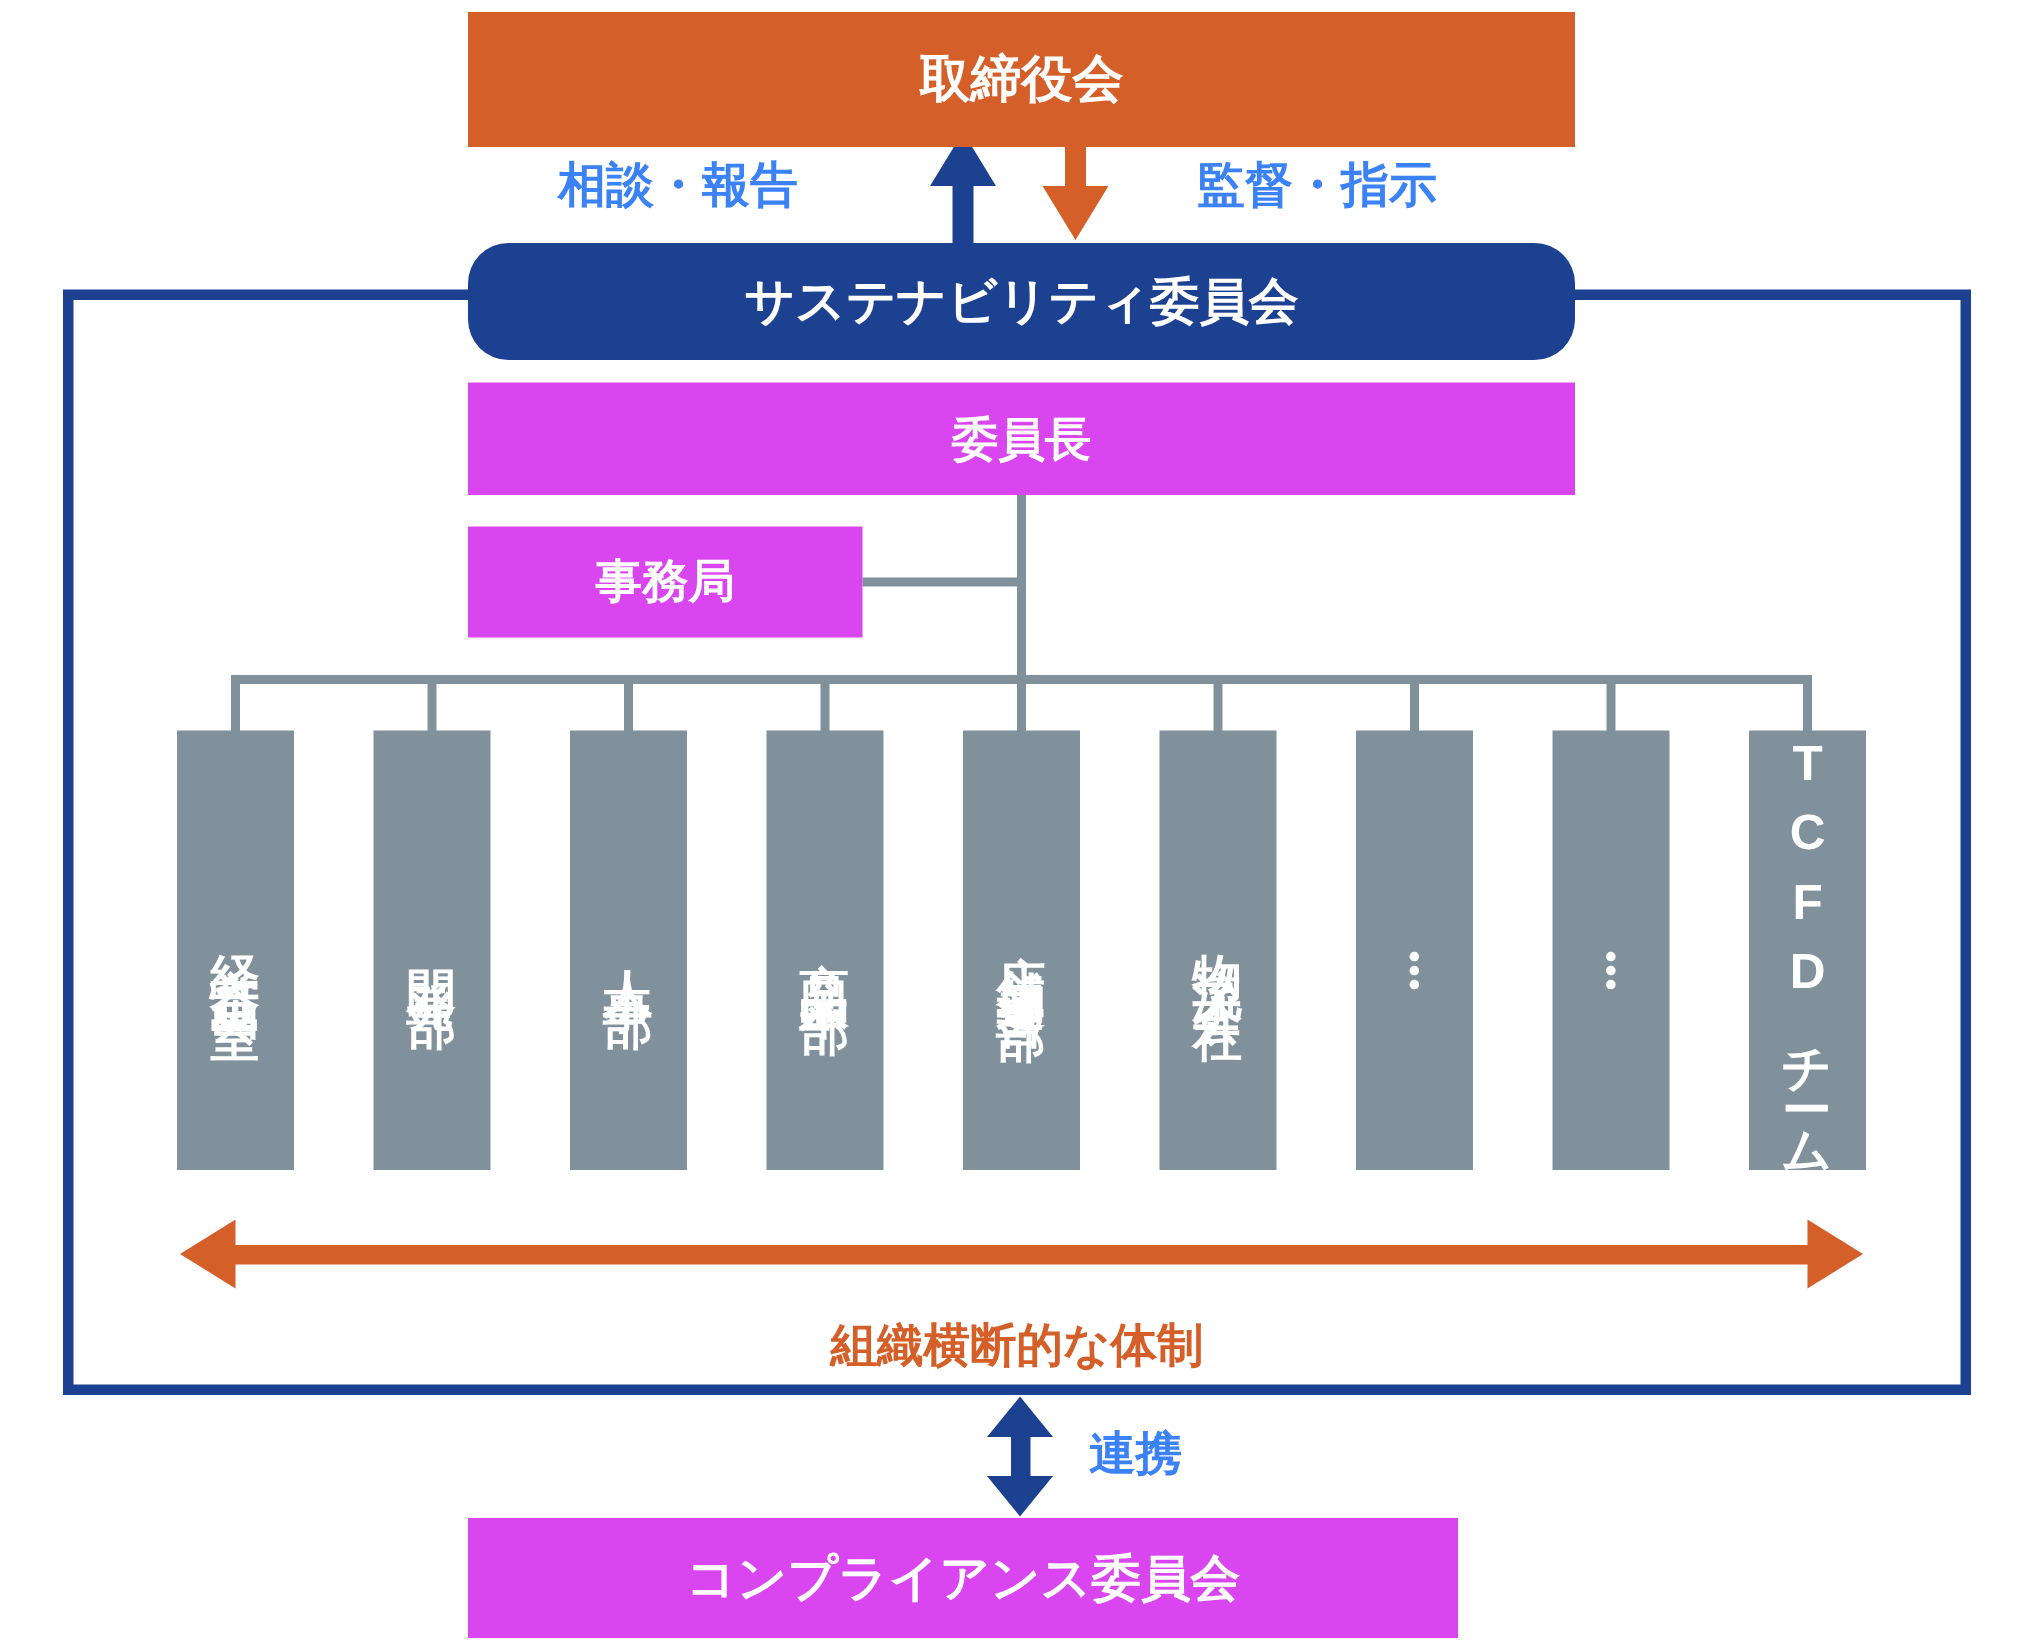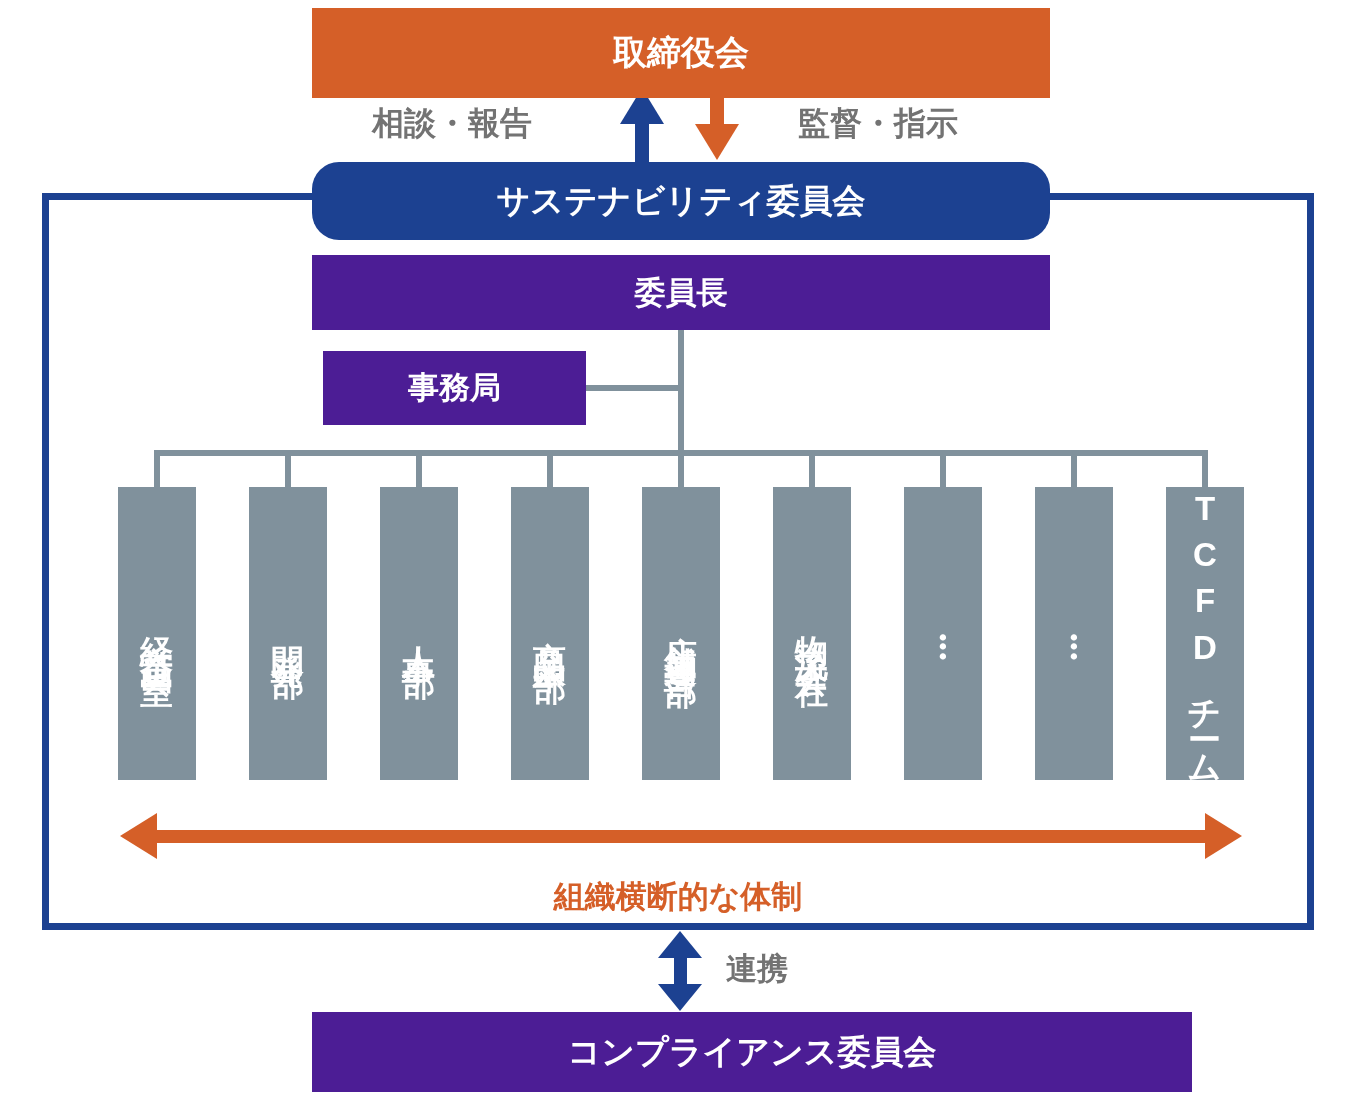--- a/index.html
+++ b/index.html
@@ -8,46 +8,46 @@
     font-family:"Liberation Sans","DejaVu Sans",sans-serif;
     -webkit-font-smoothing:antialiased;
   }
   .abs{position:absolute;}
 
   
   .box{display:flex;align-items:center;justify-content:center;
        font-weight:bold;color:#ffffff;text-align:center;}
   .box-orange{background:#D55F28;}
   .box-blue{background:#1C4191;border-radius:27px;}
-  .box-gray{background:#4c1d95;}
+  .box-gray{background:#d946ef;}
 
   #board-box{left:312px;top:8px;width:738px;height:90px;font-size:34px;z-index:5;}
   #sustain-box{left:312px;top:162px;width:738px;height:78px;font-size:33px;z-index:5;}
   #chair-box{left:312px;top:255px;width:738px;height:75px;font-size:31px;z-index:4;}
-  #secretariat-box{left:312px;top:351px;width:263px;height:74px;font-size:31px;z-index:4;margin-left:11px;}
-  #compliance-box{left:312px;top:1012px;width:880px;height:80px;font-size:33px;z-index:4;}
+  #secretariat-box{left:312px;top:351px;width:263px;height:74px;font-size:31px;z-index:4;}
+  #compliance-box{left:312px;top:1012px;width:660px;height:80px;font-size:33px;z-index:4;}
 
   
   #frame{left:42px;top:193px;width:1272px;height:737px;
          border:7px solid #1C4191;box-sizing:border-box;z-index:1;background:transparent;}
 
   
   .line{background:#80919C;z-index:2;}
 
   
   .dept{top:487px;width:78px;height:293px;background:#80919C;z-index:3;
         display:flex;align-items:center;justify-content:center;}
   .dept span{
     writing-mode:vertical-rl;text-orientation:upright;
     color:#ffffff;font-weight:bold;font-size:33px;letter-spacing:0.28em;
     line-height:1;white-space:nowrap;
   }
 
   
-  .glabel{color:#737373;font-weight:bold;font-size:32px;z-index:5;white-space:nowrap;}
+  .glabel{color:#3b82f6;font-weight:bold;font-size:32px;z-index:5;white-space:nowrap;}
 
   
   .tri{width:0;height:0;position:absolute;}
   #up-arrow{left:620px;top:88px;width:44px;height:75px;z-index:3;}
   #up-arrow .head{left:0;top:0;border-left:22px solid transparent;border-right:22px solid transparent;border-bottom:36px solid #1C4191;}
   #up-arrow .shaft{position:absolute;left:15px;top:28px;width:14px;height:47px;background:#1C4191;}
   #down-arrow{left:695px;top:85px;width:44px;height:75px;z-index:3;}
   #down-arrow .head{left:0;bottom:0;border-left:22px solid transparent;border-right:22px solid transparent;border-top:36px solid #D55F28;}
   #down-arrow .shaft{position:absolute;left:15px;top:0;width:14px;height:47px;background:#D55F28;}
 

